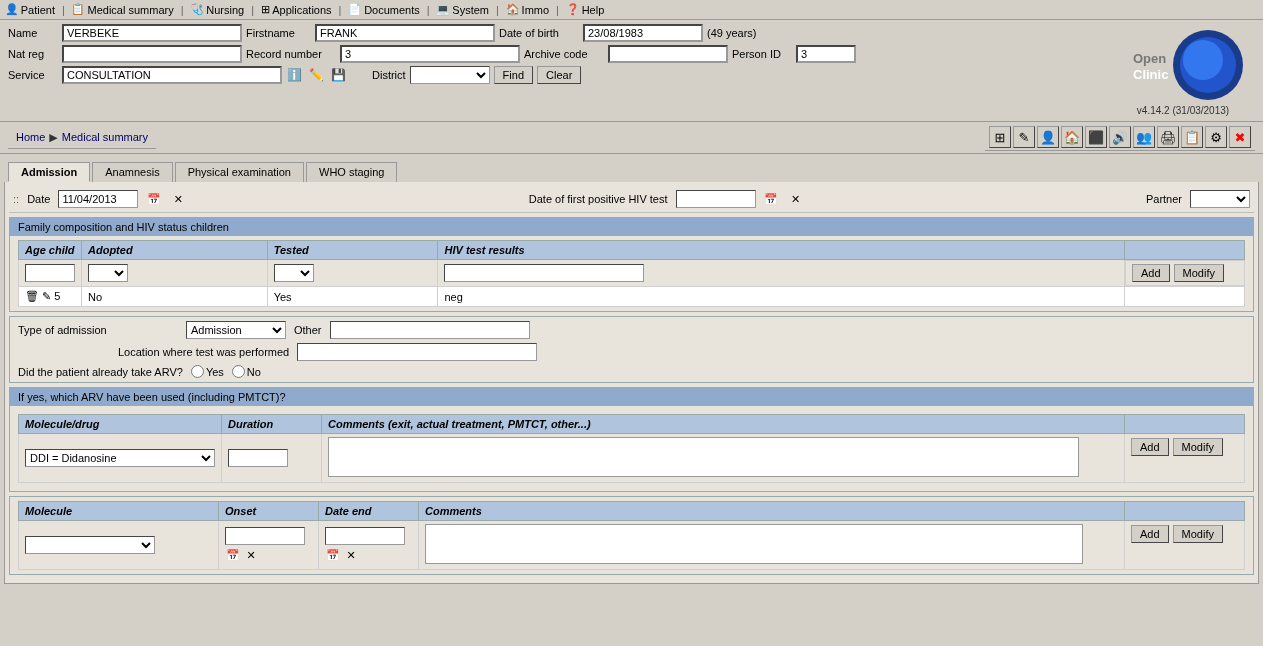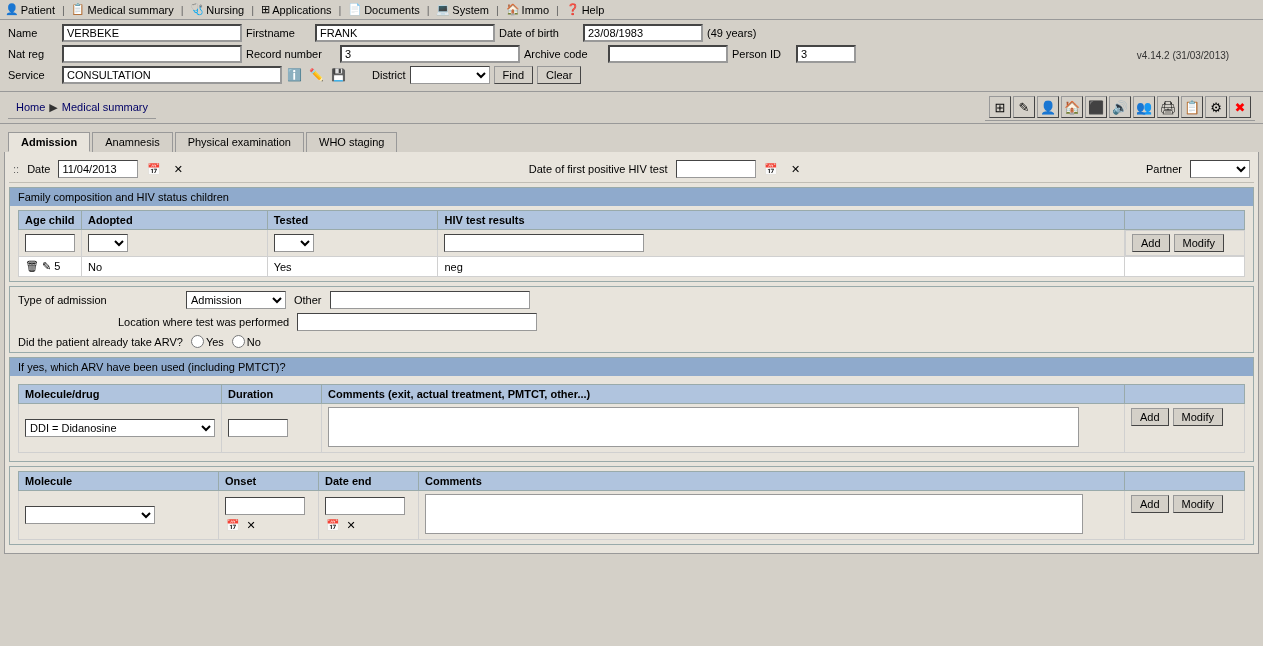--- a/index.html
+++ b/index.html
@@ -24,21 +24,21 @@
     .section-title-icon { cursor: pointer; color: #90ee90; font-size: 14px; }
 
     
     .tabs { display: flex; gap: 0; padding: 4px 4px 0 4px; background: #d4d0c8; }
     .tab { padding: 3px 12px; border: 1px solid #999; border-bottom: none; background: #d4d0c8; cursor: pointer; font-size: 11px; margin-right: 2px; }
     .tab.active { background: #e8e4dc; font-weight: bold; border-bottom: 1px solid #e8e4dc; }
     .form-section-header { background: #8faacc; color: #000; padding: 3px 8px; font-size: 11px; }
 
     
     .data-table { width: 100%; border-collapse: collapse; }
-    .data-table th { background: #b0c4de; text-align: left; padding: 3px 6px; font-size: 11px; border: 1px solid #9aa; }
+    .data-table th { background: #b0c4de; text-align: left; padding: 3px 6px; font-size: 11px; border: 1px solid #9aa; font-style: italic; }
     .data-table td { padding: 3px 6px; border: 1px solid #d0d0d0; font-size: 11px; background: #e8e4dc; }
     .data-table tr.data-row td { background: #fff; }
 
     
     .form-input { border: 1px inset #999; background: #fff; height: 18px; font-size: 11px; padding: 1px 3px; }
     .form-select { border: 1px inset #999; background: #fff; height: 18px; font-size: 11px; }
     .form-textarea { border: 1px solid #999; background: #fff; font-size: 11px; resize: none; }
 
     
     .btn { border: 1px outset #999; background: #d4d0c8; padding: 2px 8px; font-size: 11px; cursor: pointer; white-space: nowrap; }
@@ -138,20 +138,29 @@
       <span style="margin-left:20px">District</span>
       <select class="form-select" style="width:80px">
         <option value=""></option>
       </select>
       <button class="btn">Find</button>
       <button class="btn">Clear</button>
     </div>
   </div>
 
   <div class="logo-container">
+    <div style="position:relative; width:120px; height:80px;">
+      <svg width="120" height="80" viewBox="0 0 120 80">
+        <ellipse cx="85" cy="40" rx="35" ry="35" fill="#1a3a8a"></ellipse>
+        <ellipse cx="85" cy="40" rx="28" ry="28" fill="#2255cc"></ellipse>
+        <ellipse cx="80" cy="35" rx="20" ry="20" fill="#3377ee"></ellipse>
+        <text x="10" y="38" font-family="Arial" font-size="13" font-weight="bold" fill="#777">Open</text>
+        <text x="10" y="54" font-family="Arial" font-size="13" font-weight="bold" fill="#fff">Clinic</text>
+      </svg>
+    </div>
     <div style="font-size:10px; color:#333; text-align:center;">v4.14.2 (31/03/2013)</div>
   </div>
 </div>
 
 <div style="background:#d4d0c8; border-top:1px solid #999; border-bottom:1px solid #999; display:flex; align-items:center; padding:2px 8px; justify-content:space-between;">
   <div class="breadcrumb">
     <a href="#">Home</a>
     <span class="breadcrumb-sep">▶</span>
     <a href="#">Medical summary</a>
   </div>

